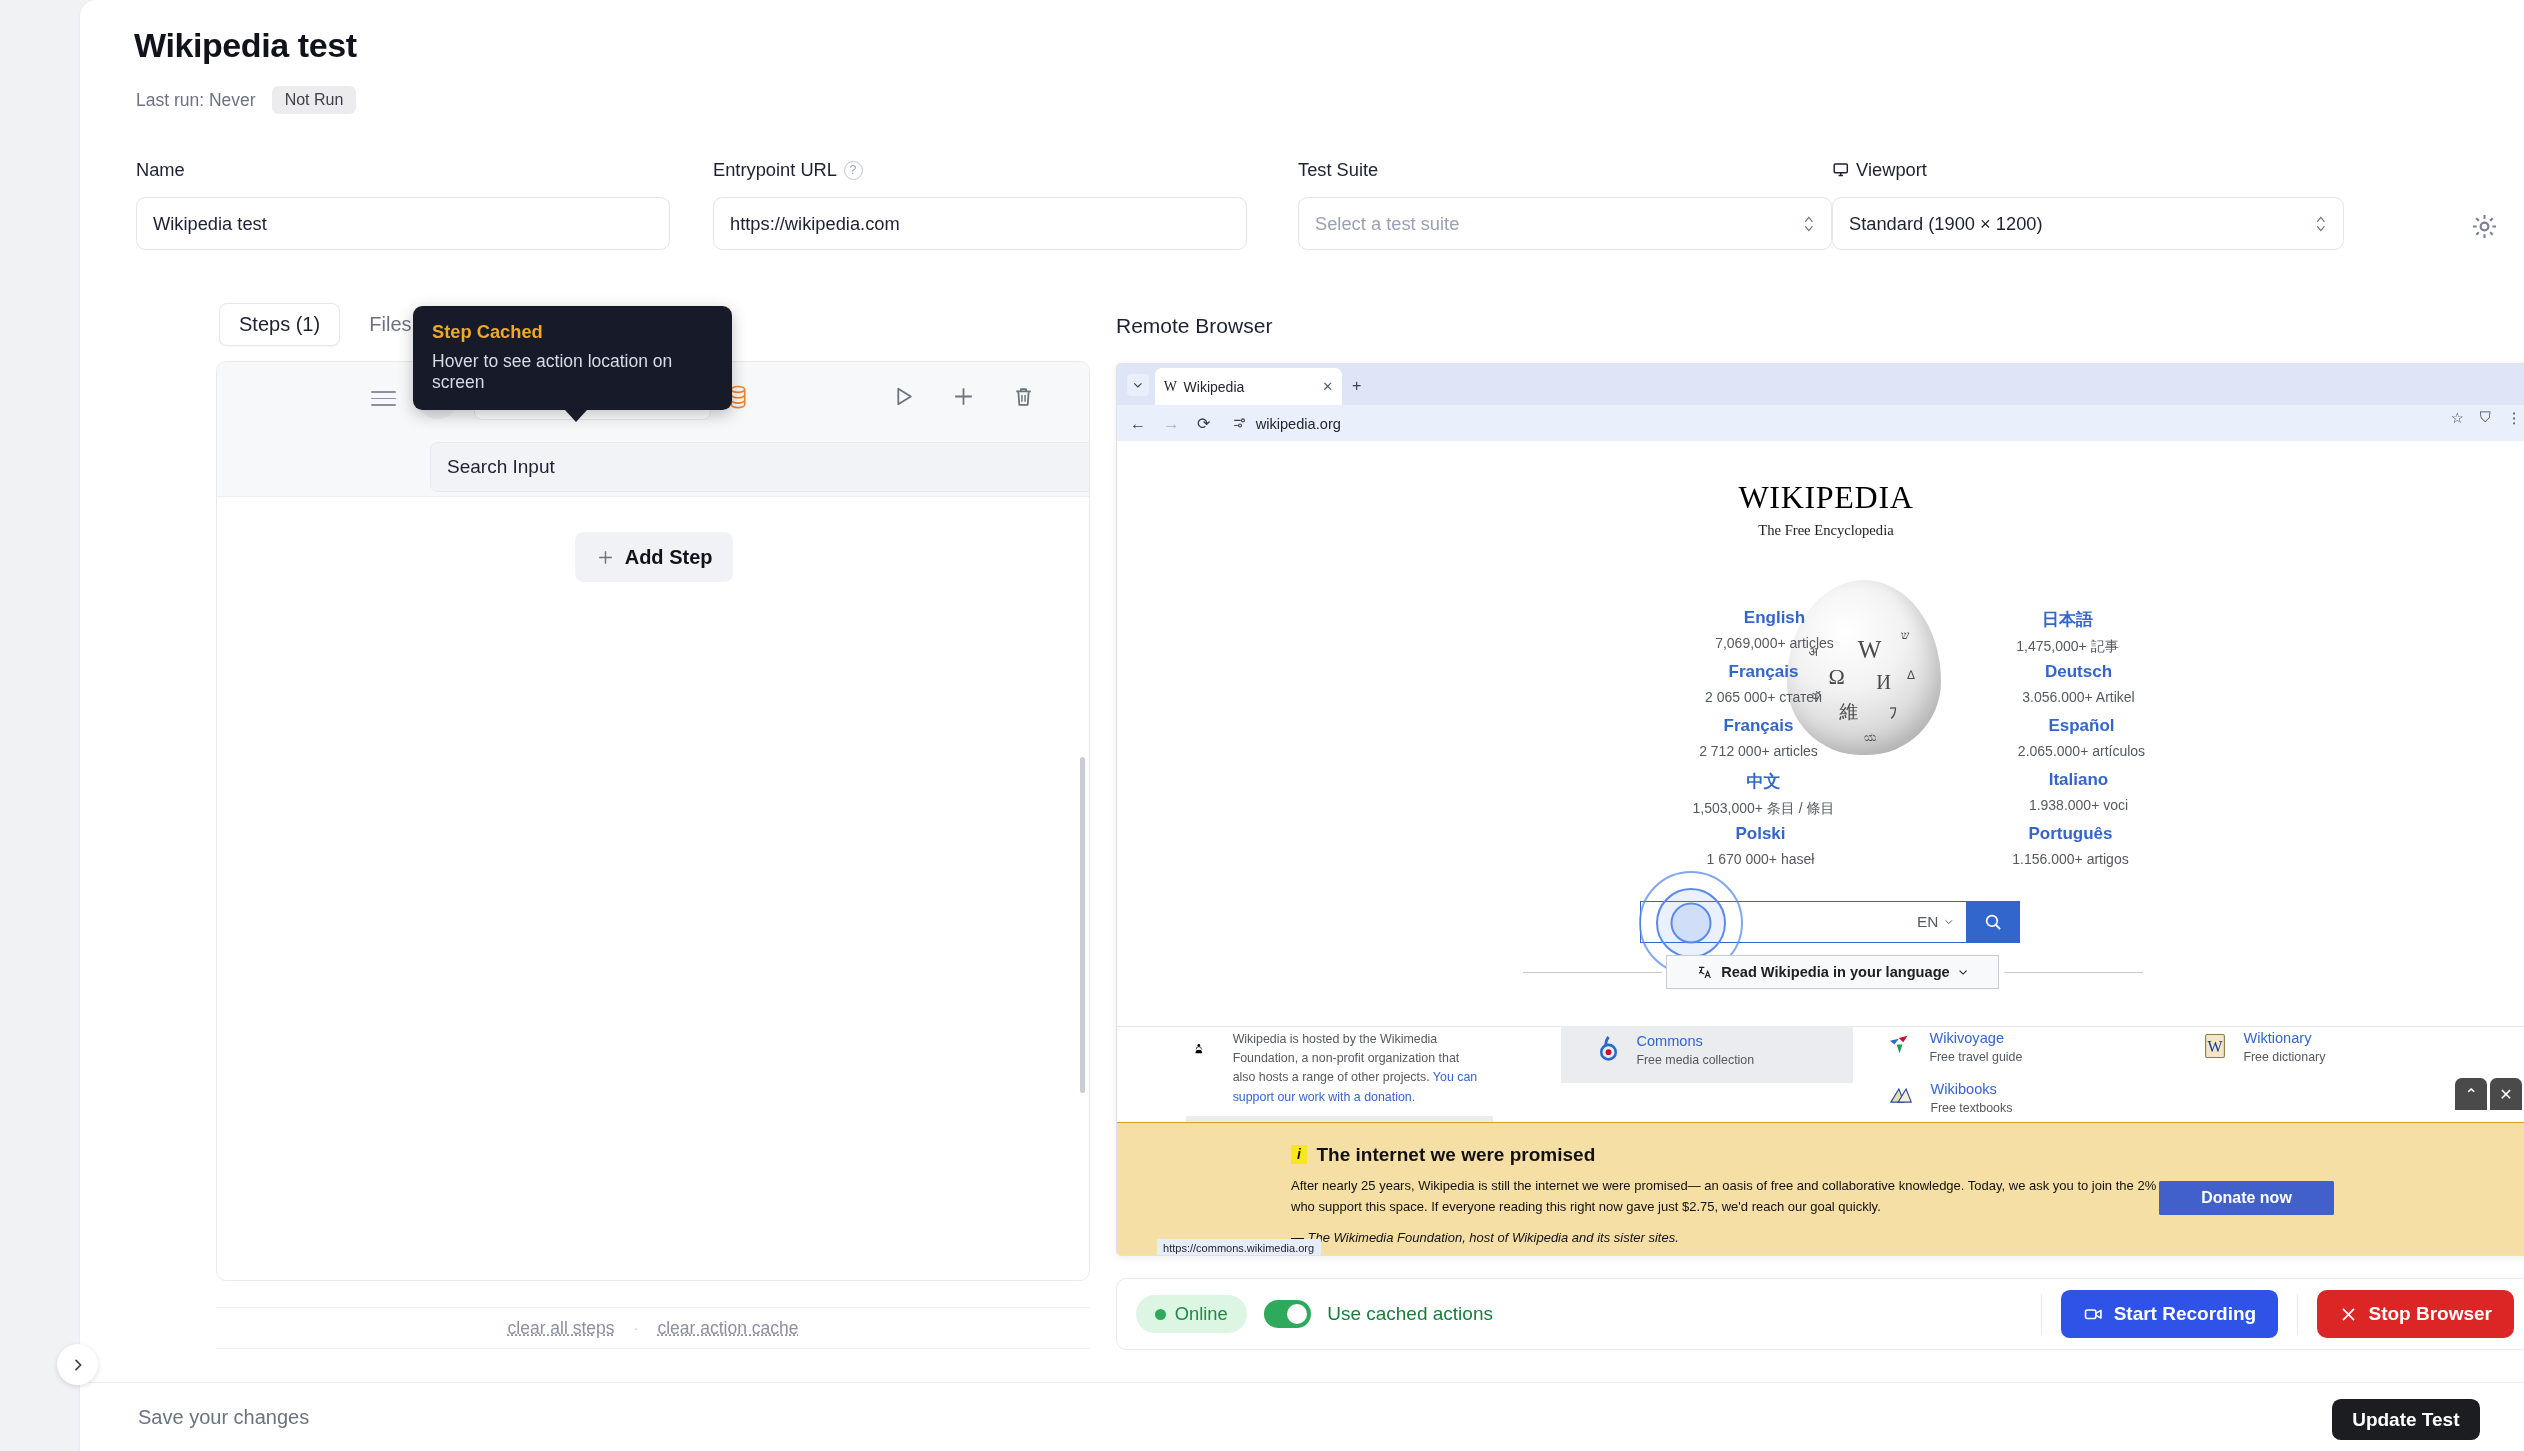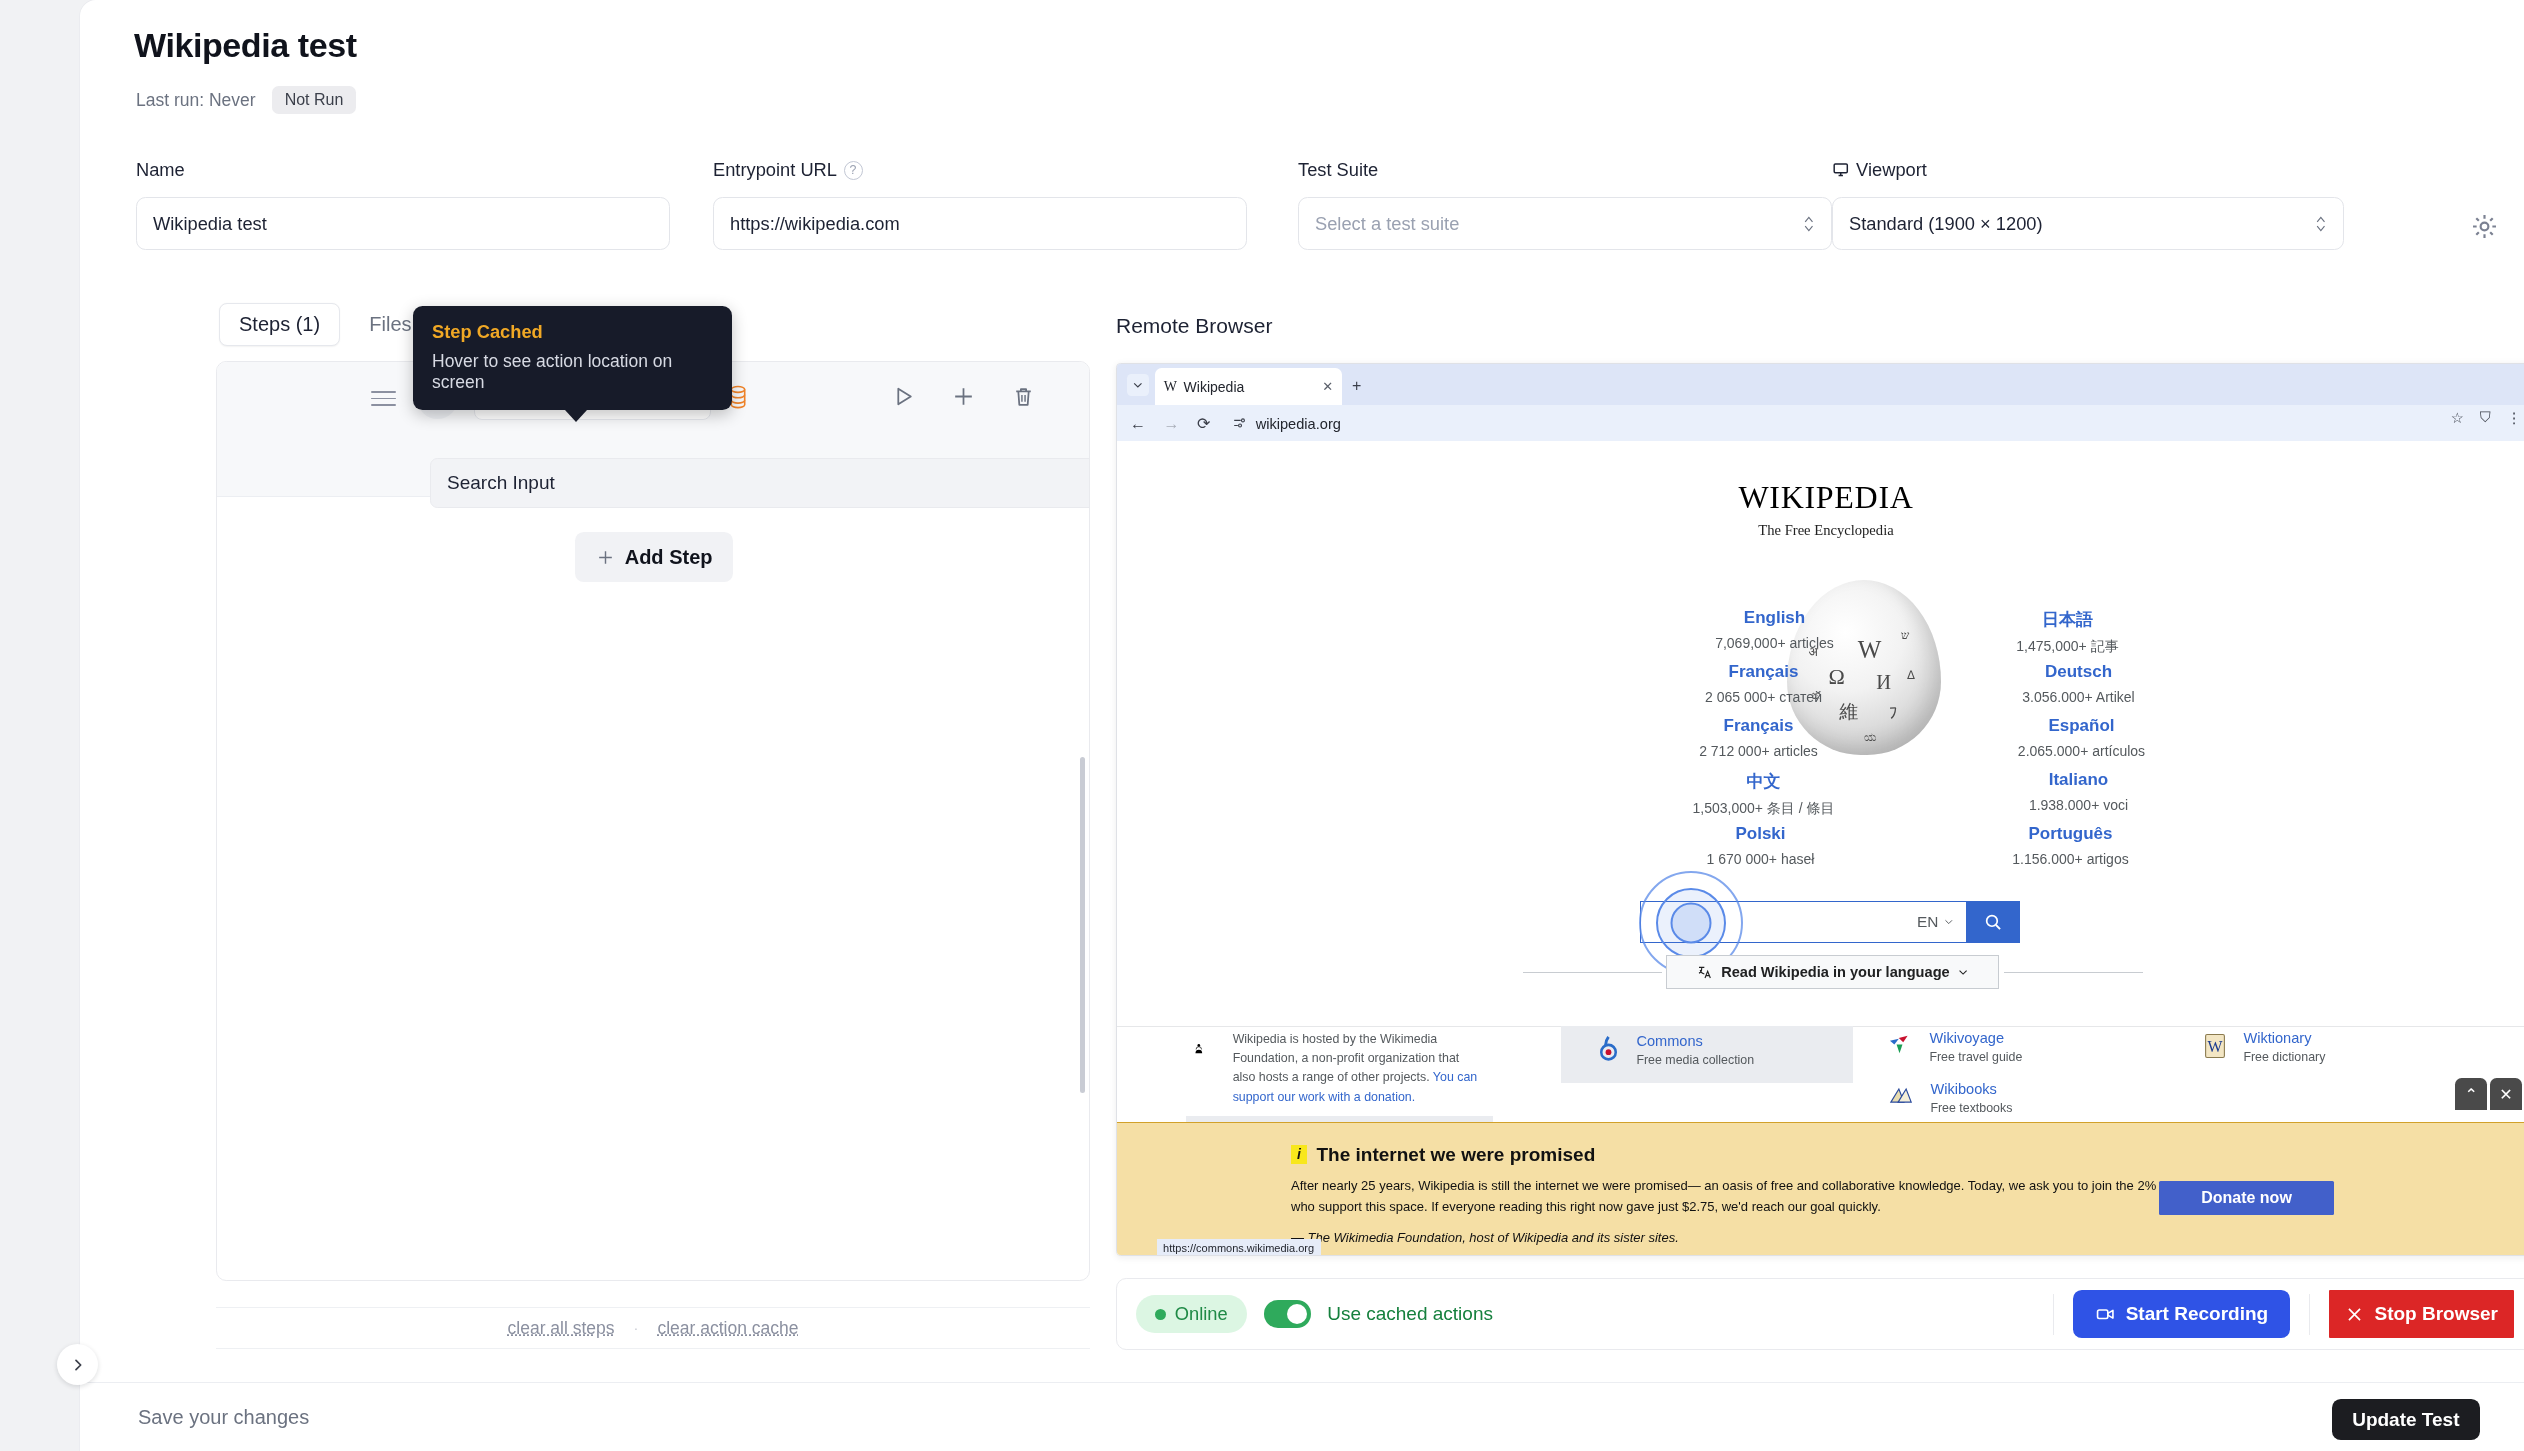--- a/index.html
+++ b/index.html
@@ -38,21 +38,21 @@
 
   .steps-panel { position:absolute; left:136px; top:361px; width:874px; height:920px; border:1.1px solid #e9eaee; border-radius:10.2px; background:#fff; overflow:hidden; }
   .step-card { position:absolute; left:0; top:0; width:874px; height:135px; background:#f7f8fa; border-bottom:1.1px solid #eceef2; }
   .step-head { position:absolute; left:0; top:0; width:874px; height:73px; display:flex; align-items:center; }
   .drag-handle { margin-left:154px; width:25px; }
   .drag-handle i { display:block; height:1.8px; background:#8b90a0; margin:4.4px 0; border-radius:1.5px; }
   .step-num { margin-left:20.5px; width:41px; height:41px; border-radius:50%; background:#eceef2; color:#1d2233; font-size:20px; display:flex; align-items:center; justify-content:center; }
   .step-chip { margin-left:16px; background:#fff; border:1.1px solid #e6e8ed; border-radius:8px; height:42px; padding:0 14.6px; display:flex; align-items:center; gap:9.5px; font-size:19px; color:#1d2233; }
   .cache-icon { margin-left:16px; }
   .step-actions { position:absolute; right:55px; top:22px; display:flex; gap:35px; align-items:center; }
-  .step-desc { position:absolute; left:213px; top:80px; width:766px; height:50px; background:#f2f3f6; border:1.1px solid #e9eaee; border-radius:7.3px; display:flex; align-items:center; padding:0 16px; font-size:19px; color:#1d2233;margin-top:16px; }
+  .step-desc { position:absolute; left:213px; top:80px; width:766px; height:50px; background:#f2f3f6; border:1.1px solid #e9eaee; border-radius:7.3px; display:flex; align-items:center; padding:0 16px; font-size:19px; color:#1d2233; }
   .addstep-wrap { position:absolute; left:0; top:170px; width:874px; display:flex; justify-content:center; }
   .addstep { background:#f1f2f5; border-radius:8.8px; height:50px; padding:0 20.5px; display:flex; align-items:center; gap:10.2px; font-size:20px; font-weight:bold; color:#10131c; }
   .panel-scroll { position:absolute; right:4.4px; top:395px; width:5.1px; height:336px; background:#c9ccd4; border-radius:2.9px; }
 
   .clearrow { position:absolute; left:136px; top:1307px; width:874px; height:42px; border-top:1.1px solid #eef0f3; border-bottom:1.1px solid #eef0f3; display:flex; align-items:center; justify-content:center; gap:19px; font-size:17.5px; color:#8b90a0; }
   .clearrow a { color:#8b90a0; text-decoration:underline; text-decoration-style:dotted; }
   .dotsep { color:#c9ccd4; font-size:14.6px; }
 
   
   .tooltip { position:absolute; left:333px; top:306px; width:319px; background:#171b29; border-radius:9.5px; padding:14.6px 19px 17.5px; z-index:9; box-shadow:0 4.4px 16px rgba(0,0,0,.24); }
@@ -146,21 +146,21 @@
 
   
   .ctrlbar { position:absolute; left:1036px; top:1278px; width:1418px; height:72px; border:1.1px solid #e9eaee; border-radius:10.2px; background:#fff; display:flex; align-items:center; padding:0 19px; }
   .pill-online { background:#dcf6e3; color:#1f8a46; font-size:18.3px; border-radius:730px; padding:8px 19px; display:flex; align-items:center; gap:8.8px; }
   .pill-online .dot { width:11px; height:11px; border-radius:50%; background:#2faa5c; }
   .toggle { margin-left:17.5px; width:47px; height:28px; border-radius:730px; background:#2faa5c; position:relative; }
   .toggle:after { content:""; position:absolute; right:3.7px; top:3.7px; width:20.5px; height:20.5px; border-radius:50%; background:#fff; }
   .cached-lbl { margin-left:16px; font-size:19px; color:#15803d; }
   .vsep { width:1.1px; height:41px; background:#e9eaee; margin:0 19px; }
   .btn-rec { background:#2f53e6; color:#fff; font-size:19px; font-weight:bold; border-radius:8.8px; height:48px; padding:0 22px; display:flex; align-items:center; gap:10.2px; }
-  .btn-stop { background:#dc2626; color:#fff; font-size:19px; font-weight:bold; border-radius:1px; height:48px; padding:0 16px; display:flex; align-items:center; gap:10.2px; }
+  .btn-stop { background:#dc2626; color:#fff; font-size:19px; font-weight:bold; border-radius:10px; height:48px; padding:0 22px; display:flex; align-items:center; gap:10.2px; }
   .bar-right { margin-left:auto; display:flex; align-items:center; }
 
   
   .footer { position:absolute; left:0; bottom:0; width:2444px; height:70px; border-top:1.1px solid #eceef2; background:#fff; display:flex; align-items:center; }
   .save-txt { margin-left:58px; font-size:20px; color:#6b7280; }
   .update-btn { position:absolute; right:44px; top:16px; background:#1c1d21; color:#fff; font-size:19px; font-weight:bold; border-radius:8.8px; height:41px; padding:0 20.5px; display:flex; align-items:center; }
   .rail-toggle { position:absolute; left:57px; top:1344px; width:41px; height:41px; border-radius:50%; background:#fff; box-shadow:0 1.5px 5.8px rgba(16,19,28,.14); display:flex; align-items:center; justify-content:center; z-index:20; }
 </style>
 </head>
 <body>

